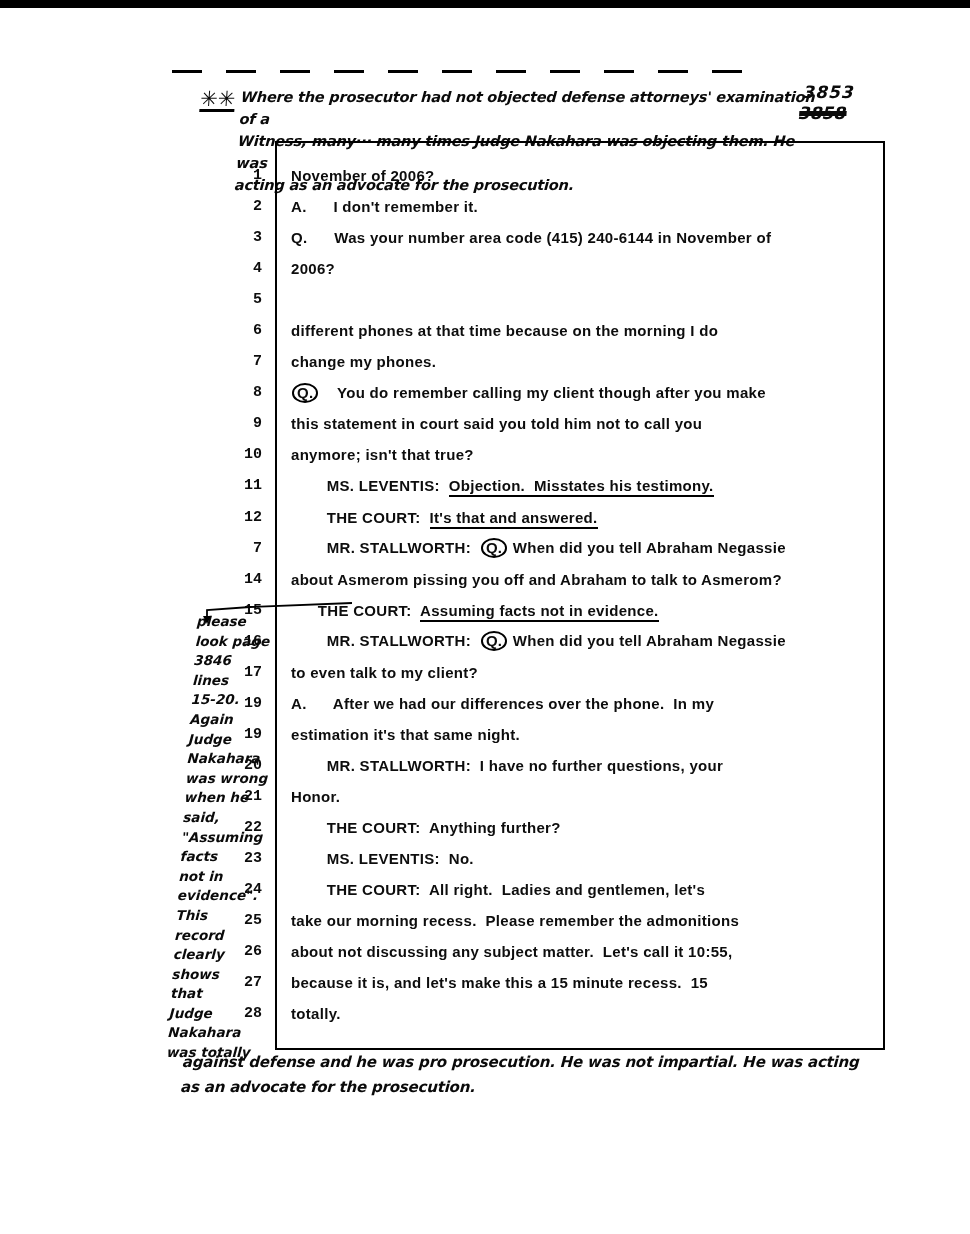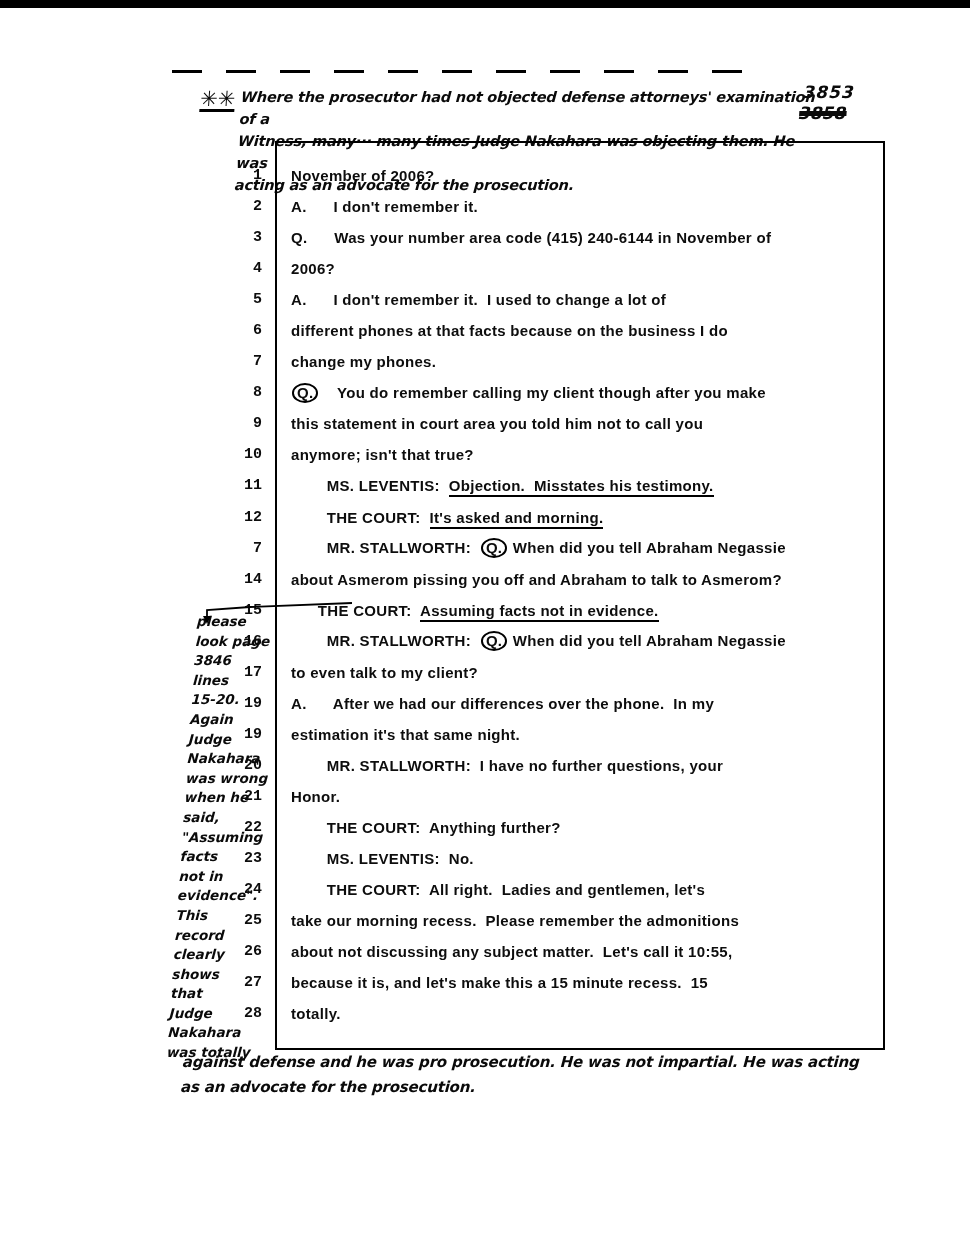--- a/index.html
+++ b/index.html
@@ -98,49 +98,48 @@
       <div class="row">
         <span class="num">3</span>
         <span class="txt"><span>Q.      Was your number area code (415) 240-6144 in November of</span></span>
       </div>
       <div class="row">
         <span class="num">4</span>
         <span class="txt"><span>2006?</span></span>
       </div>
       <div class="row">
         <span class="num">5</span>
-        <span class="txt"><span>A.      I don't remember it.  I used to change a lot of</span></span>
       </div>
       <div class="row">
         <span class="num">6</span>
-        <span class="txt"><span>different phones at that facts because on the business I do</span></span>
+        <span class="txt"><span>different phones at that time because on the morning I do</span></span>
       </div>
       <div class="row">
         <span class="num">7</span>
         <span class="txt"><span>change my phones.</span></span>
       </div>
       <div class="row">
         <span class="num">8</span>
         <span class="txt"><span class="q">Q.</span><span>    You do remember calling my client though after you make</span></span>
       </div>
       <div class="row">
         <span class="num">9</span>
-        <span class="txt"><span>this statement in court area you told him not to call you</span></span>
+        <span class="txt"><span>this statement in court said you told him not to call you</span></span>
       </div>
       <div class="row">
         <span class="num">10</span>
         <span class="txt"><span>anymore; isn't that true?</span></span>
       </div>
       <div class="row">
         <span class="num">11</span>
         <span class="txt"><span>        MS. LEVENTIS:  </span><span class="u">Objection.  Misstates his testimony.</span></span>
       </div>
       <div class="row">
         <span class="num">12</span>
-        <span class="txt"><span>        THE COURT:  </span><span class="u">It's asked and morning.</span></span>
+        <span class="txt"><span>        THE COURT:  </span><span class="u">It's that and answered.</span></span>
       </div>
       <div class="row">
         <span class="num">7</span>
         <span class="txt"><span>        MR. STALLWORTH:  </span><span class="q">Q.</span><span> When did you tell Abraham Negassie</span></span>
       </div>
       <div class="row">
         <span class="num">14</span>
         <span class="txt"><span>about Asmerom pissing you off and Abraham to talk to Asmerom?</span></span>
       </div>
       <div class="row">

